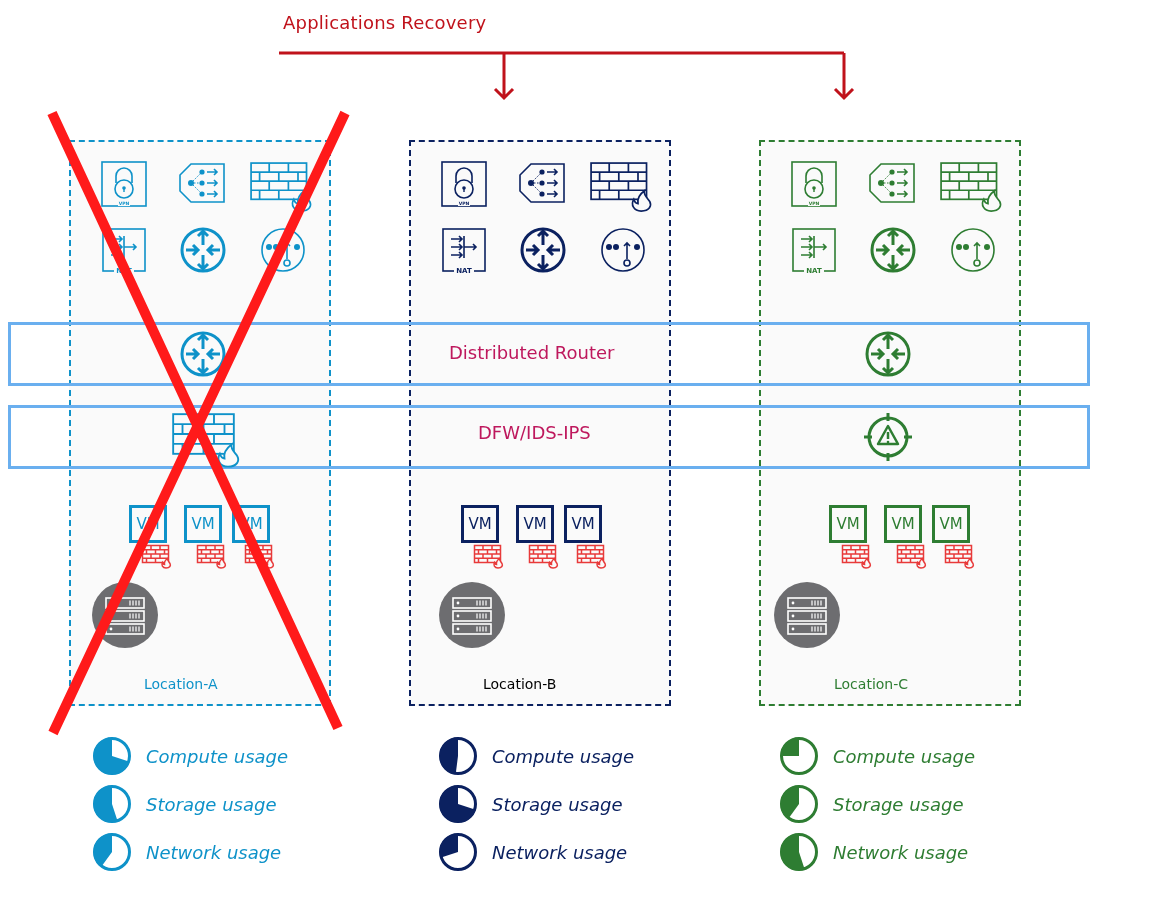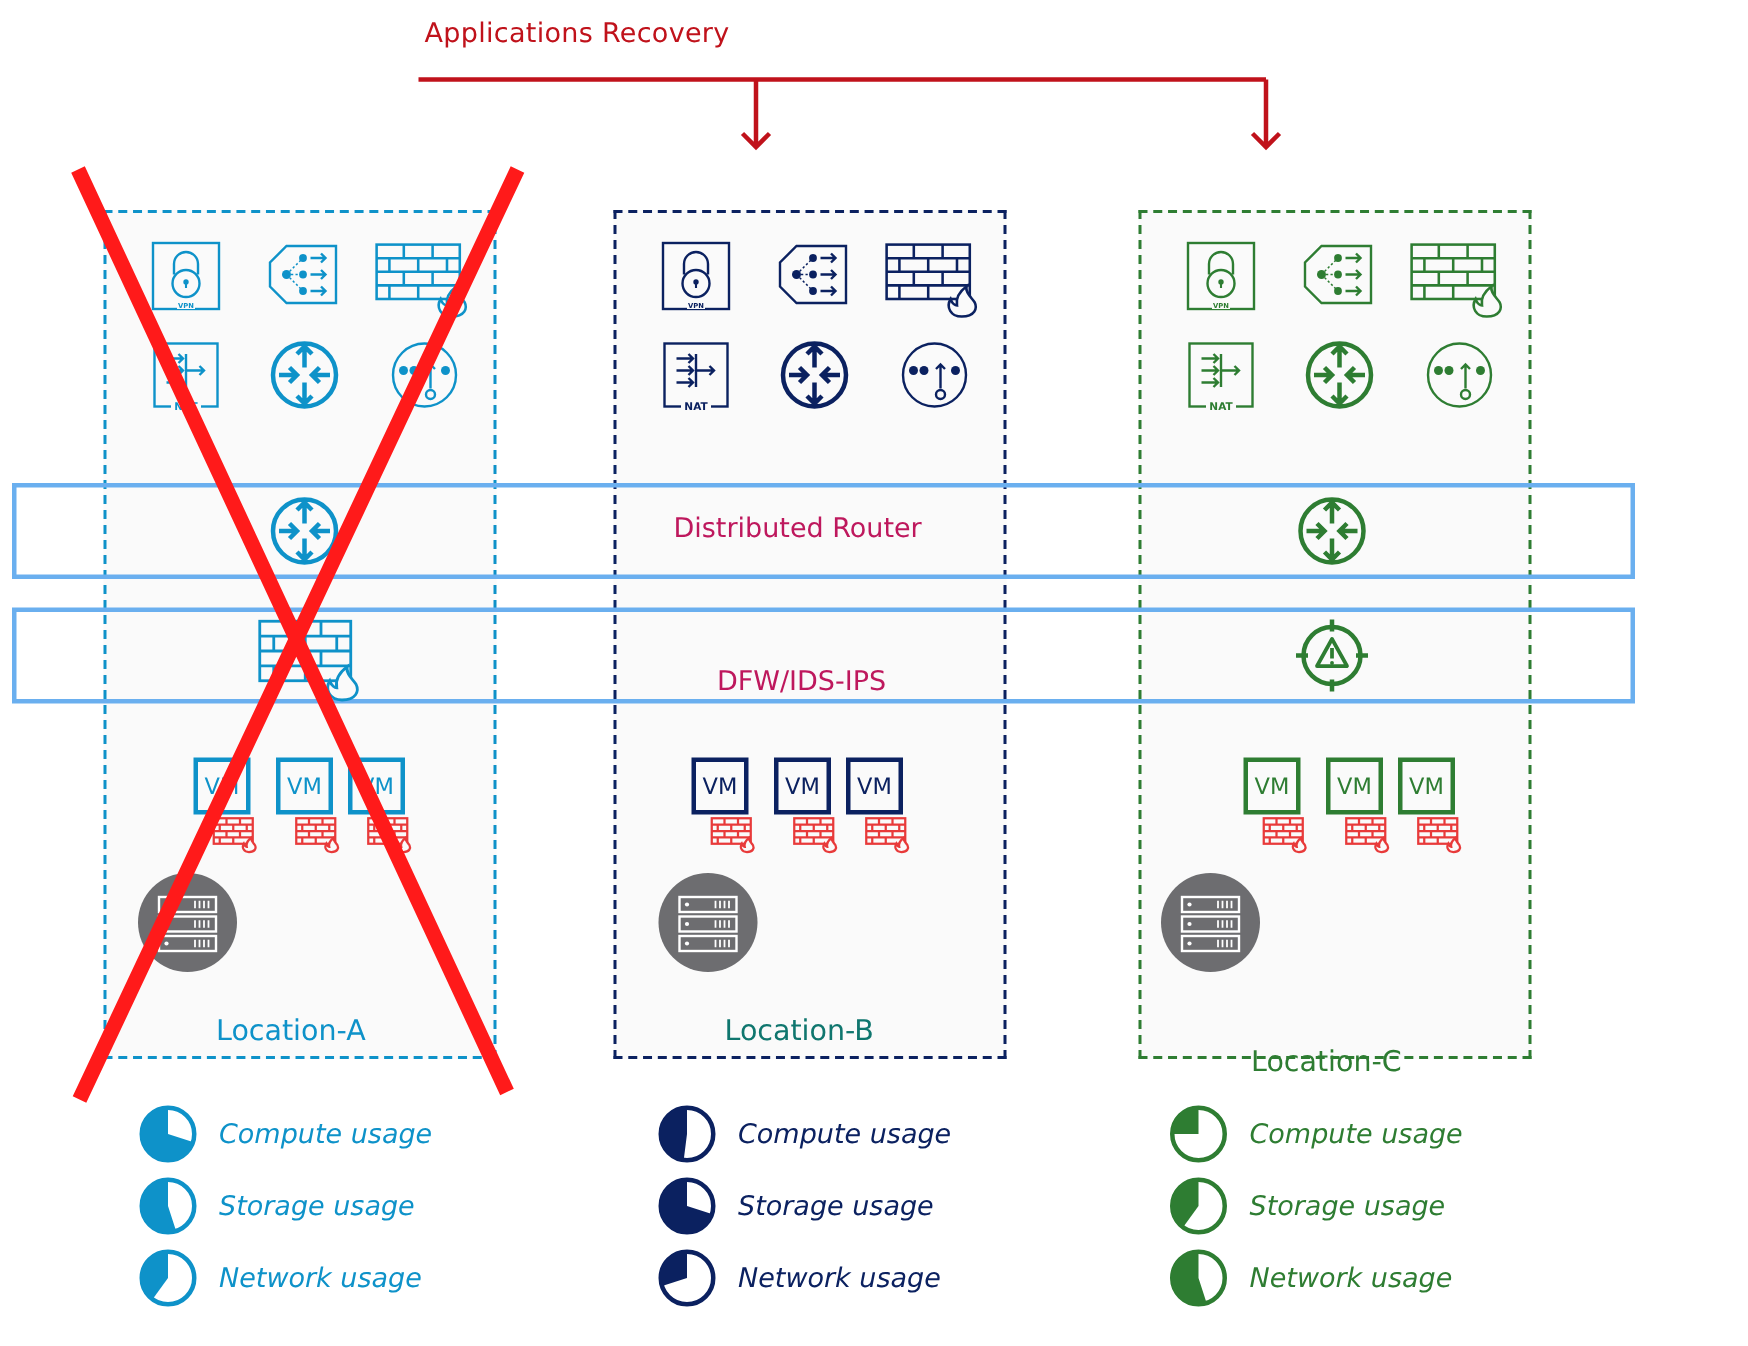--- a/index.html
+++ b/index.html
@@ -3,21 +3,21 @@
   <meta charset="utf-8">
   <style>
     html, body { margin: 0; padding: 0; background: #ffffff; }
     body { width: 1165px; height: 897px; position: relative; overflow: hidden;
            font-family: "DejaVu Sans", sans-serif; }
     .abs { position: absolute; }
     .title { left: 283px; top: 12px; font-size: 18px; color: var(--red); letter-spacing: 0.2px; }
     .loc-box { position: absolute; top: 140px; height: 566px; border: 2px dashed; background: #fafafa; box-sizing: border-box; }
     .band { position: absolute; left: 8px; width: 1082px; height: 64px; border: 3px solid #6aafef; box-sizing: border-box; }
     .band-label { position: absolute; font-size: 18px; color: #be185d; }
-    .loc-label { position: absolute; font-size: 19px; }
+    .loc-label { position: absolute; font-size: 14px; }
     .legend-row { position: absolute; display: flex; align-items: center; font-style: italic; }
     .legend-row svg { width: 40px; height: 40px; }
     .legend-row span { margin-left: 14px; font-size: 18px; }
     svg.icon { position: absolute; overflow: visible; }
     .vm { position: absolute; width: 38px; height: 38px; border: 3px solid; box-sizing: border-box;
           font-size: 15px; display: flex; align-items: center; justify-content: center; font-weight: normal; }
   </style>
 </head>
 <body>
 
@@ -27,21 +27,21 @@
       <path d="M279 53 H844" stroke="#c0121b" stroke-width="3" fill="none"></path>
       <path d="M504 53 V98 M495 89 L504 98 L513 89" stroke="#c0121b" stroke-width="3" fill="none"></path>
       <path d="M844 53 V98 M835 89 L844 98 L853 89" stroke="#c0121b" stroke-width="3" fill="none"></path>
     </svg>
     <div class="loc-box" style="left:69px;width:262px;border-color:#0e92c9"></div>
     <div class="loc-box" style="left:409px;width:262px;border-color:#0b2160"></div>
     <div class="loc-box" style="left:759px;width:262px;border-color:#2e7d32"></div>
     <div class="band" style="top:322px"></div>
     <div class="band-label" style="top:342px;left:449px">Distributed Router</div>
     <div class="band" style="top:405px"></div>
-    <div class="band-label" style="top:444px;left:478px">DFW/IDS-IPS</div>
+    <div class="band-label" style="top:422px;left:478px">DFW/IDS-IPS</div>
     <svg class="icon" width="46" height="46" viewBox="0 0 46 46" style="left:101px;top:161px">
       <rect x="1" y="1" width="44" height="44" fill="none" stroke="#0e92c9" stroke-width="1.6"></rect>
       <path d="M15 22 V15 a8 8 0 0 1 16 0 V22" fill="none" stroke="#0e92c9" stroke-width="1.6"></path>
       <circle cx="23" cy="28" r="9" fill="none" stroke="#0e92c9" stroke-width="1.6"></circle>
       <circle cx="23" cy="27" r="1.8" fill="#0e92c9"></circle>
       <path d="M23 27 V31" stroke="#0e92c9" stroke-width="1.4"></path>
       <rect x="17" y="40" width="12" height="5" fill="#fafafa"></rect>
       <text x="23" y="44" font-size="4.5" text-anchor="middle" fill="#0e92c9" font-family="DejaVu Sans, sans-serif" font-weight="bold">VPN</text>
     </svg>
     <svg class="icon" width="46" height="40" viewBox="0 0 46 40" style="left:179px;top:163px">
@@ -359,21 +359,21 @@
       <path d="M41 31.5 V36.5" stroke="#fff" stroke-width="1.2"></path>
       <path d="M44 31.5 V36.5" stroke="#fff" stroke-width="1.2"></path>
       <path d="M47 31.5 V36.5" stroke="#fff" stroke-width="1.2"></path>
       <rect x="14" y="42" width="38" height="10" fill="none" stroke="#fff" stroke-width="1.6"></rect>
       <circle cx="19" cy="47" r="1.4" fill="#fff"></circle>
       <path d="M38 44.5 V49.5" stroke="#fff" stroke-width="1.2"></path>
       <path d="M41 44.5 V49.5" stroke="#fff" stroke-width="1.2"></path>
       <path d="M44 44.5 V49.5" stroke="#fff" stroke-width="1.2"></path>
       <path d="M47 44.5 V49.5" stroke="#fff" stroke-width="1.2"></path>
     </svg>
-    <div class="loc-label" style="left:483px;top:676px;color:#0f766e">Location-B</div>
+    <div class="loc-label" style="left:483px;top:676px;color:#000000">Location-B</div>
     <div class="legend-row" style="left:438px;top:736px">
       <svg viewBox="0 0 40 40">
         <circle cx="20" cy="20" r="17.5" fill="#fff" stroke="#0b2160" stroke-width="3"></circle>
         <path d="M20 20 L20 1.5 A18.5 18.5 0 0 0 17.68 38.35 Z" fill="#0b2160"></path>
       </svg>
       <span style="color:#0b2160">Compute usage</span>
     </div>
     <div class="legend-row" style="left:438px;top:784px">
       <svg viewBox="0 0 40 40">
         <circle cx="20" cy="20" r="17.5" fill="#fff" stroke="#0b2160" stroke-width="3"></circle>
@@ -537,21 +537,21 @@
       <path d="M41 31.5 V36.5" stroke="#fff" stroke-width="1.2"></path>
       <path d="M44 31.5 V36.5" stroke="#fff" stroke-width="1.2"></path>
       <path d="M47 31.5 V36.5" stroke="#fff" stroke-width="1.2"></path>
       <rect x="14" y="42" width="38" height="10" fill="none" stroke="#fff" stroke-width="1.6"></rect>
       <circle cx="19" cy="47" r="1.4" fill="#fff"></circle>
       <path d="M38 44.5 V49.5" stroke="#fff" stroke-width="1.2"></path>
       <path d="M41 44.5 V49.5" stroke="#fff" stroke-width="1.2"></path>
       <path d="M44 44.5 V49.5" stroke="#fff" stroke-width="1.2"></path>
       <path d="M47 44.5 V49.5" stroke="#fff" stroke-width="1.2"></path>
     </svg>
-    <div class="loc-label" style="left:834px;top:697px;color:#2e7d32">Location-C</div>
+    <div class="loc-label" style="left:834px;top:676px;color:#2e7d32">Location-C</div>
     <div class="legend-row" style="left:779px;top:736px">
       <svg viewBox="0 0 40 40">
         <circle cx="20" cy="20" r="17.5" fill="#fff" stroke="#2e7d32" stroke-width="3"></circle>
         <path d="M20 20 L20 1.5 A18.5 18.5 0 0 0 1.50 20.00 Z" fill="#2e7d32"></path>
       </svg>
       <span style="color:#2e7d32">Compute usage</span>
     </div>
     <div class="legend-row" style="left:779px;top:784px">
       <svg viewBox="0 0 40 40">
         <circle cx="20" cy="20" r="17.5" fill="#fff" stroke="#2e7d32" stroke-width="3"></circle>

